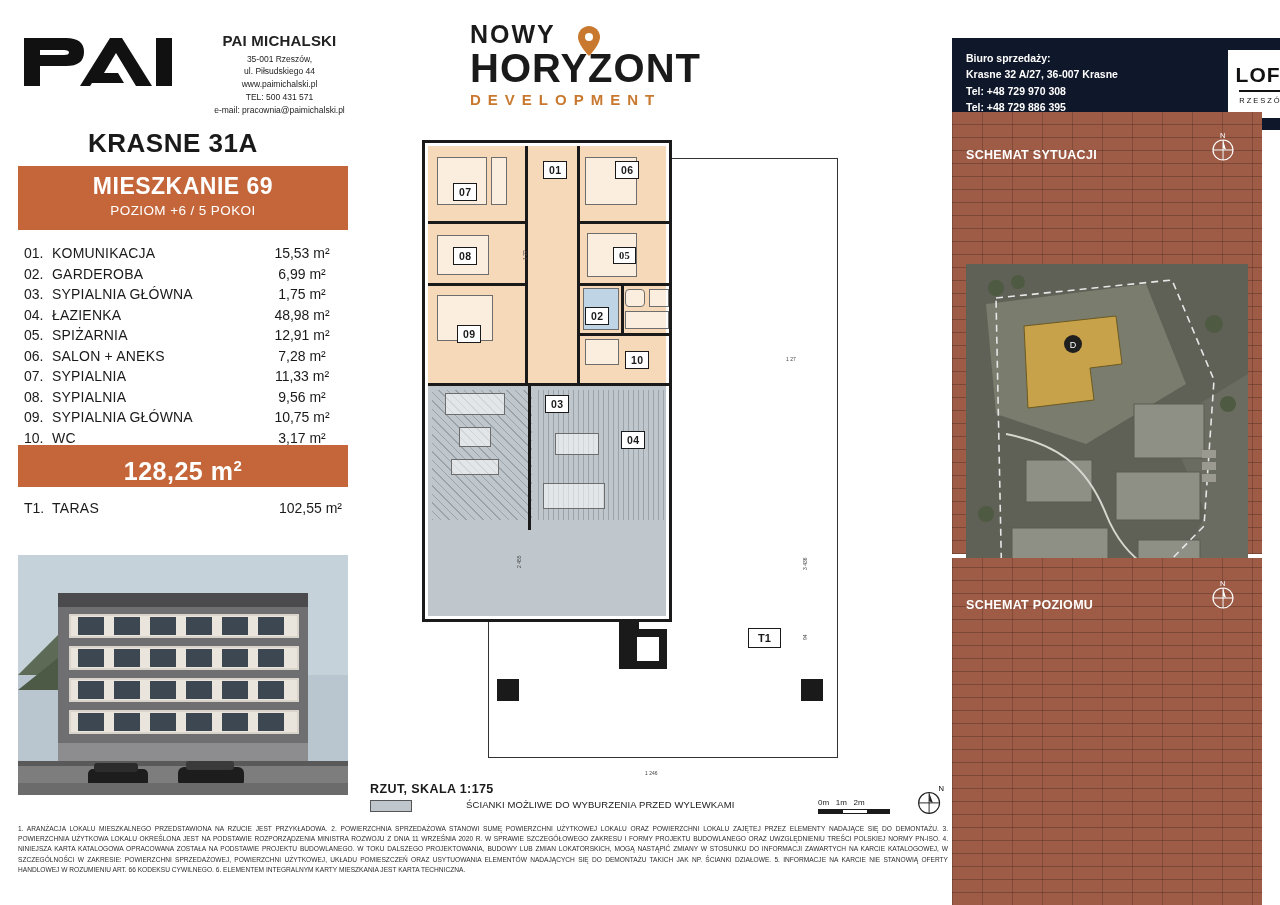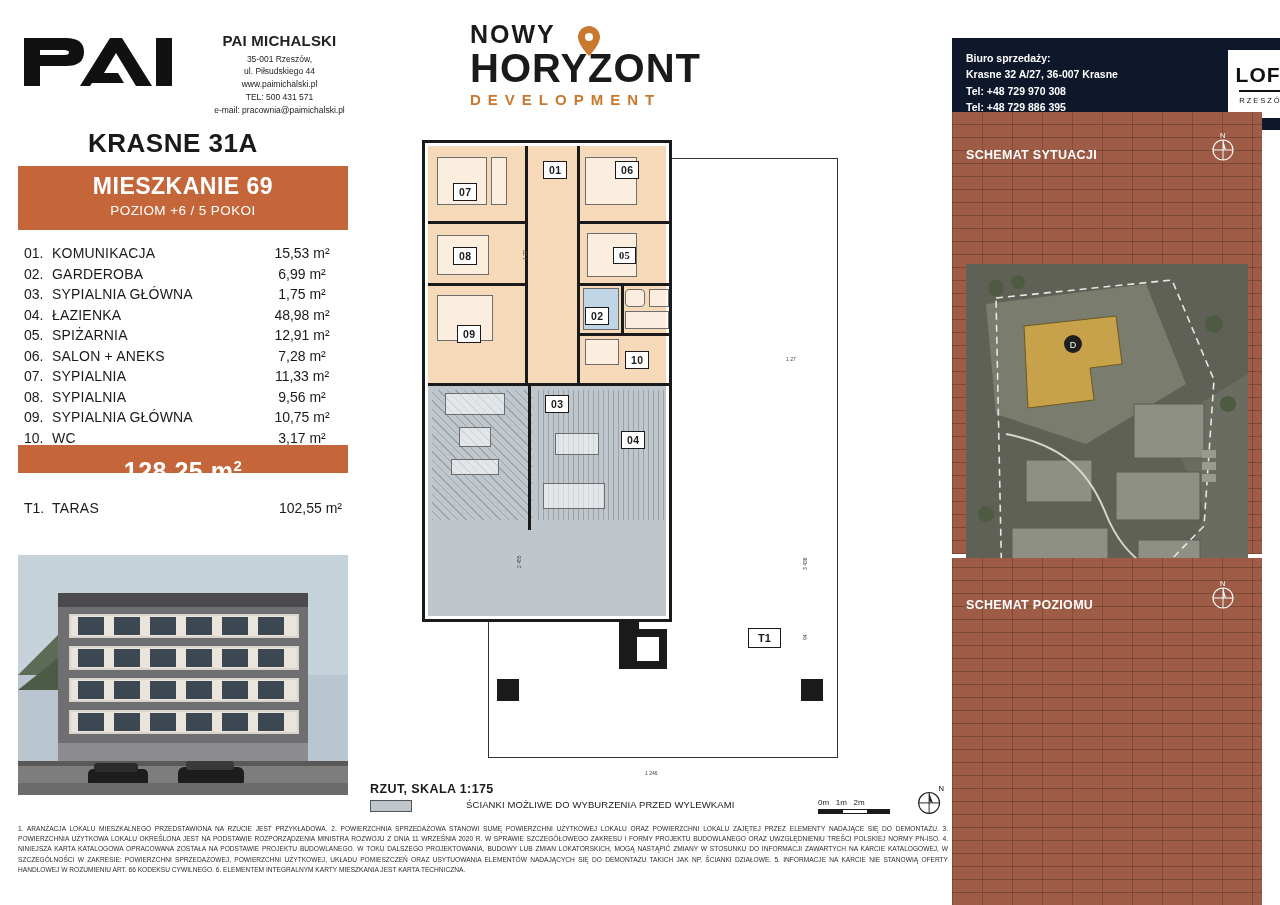--- a/index.html
+++ b/index.html
@@ -36,21 +36,21 @@
                     background:#C4663A; color:#fff; text-align:center; padding-top:7px; }
   .mieszkanie-box .m1 { font-size:23px; font-weight:bold; letter-spacing:.5px; }
   .mieszkanie-box .m2 { font-size:13.5px; letter-spacing:.4px; margin-top:3px; }
 
   .room-list { position:absolute; left:18px; top:243px; width:330px; }
   .room-row { display:flex; font-size:14px; line-height:1; padding:3px 0 3.5px 0; }
   .room-num { width:34px; padding-left:6px; }
   .room-name { flex:1; letter-spacing:.2px; }
   .room-area { width:86px; text-align:center; padding-right:6px; }
 
-  .total-box { position:absolute; left:18px; top:445px; width:330px; height:28px;
+  .total-box { position:absolute; left:18px; top:445px; width:330px; height:42px;
                background:#C4663A; color:#fff; text-align:center; }
   .total-box span { font-size:25px; font-weight:bold; line-height:42px; letter-spacing:.5px; }
   .total-box sup { font-size:15px; }
 
   .taras-row { position:absolute; left:18px; top:500px; width:330px; display:flex; font-size:14px;align-items:flex-end; }
   .taras-row .t-num { width:34px; padding-left:6px; }
   .taras-row .t-name { flex:1; letter-spacing:.3px; }
   .taras-row .t-area { width:86px; text-align:right; padding-right:6px; }
 
   

